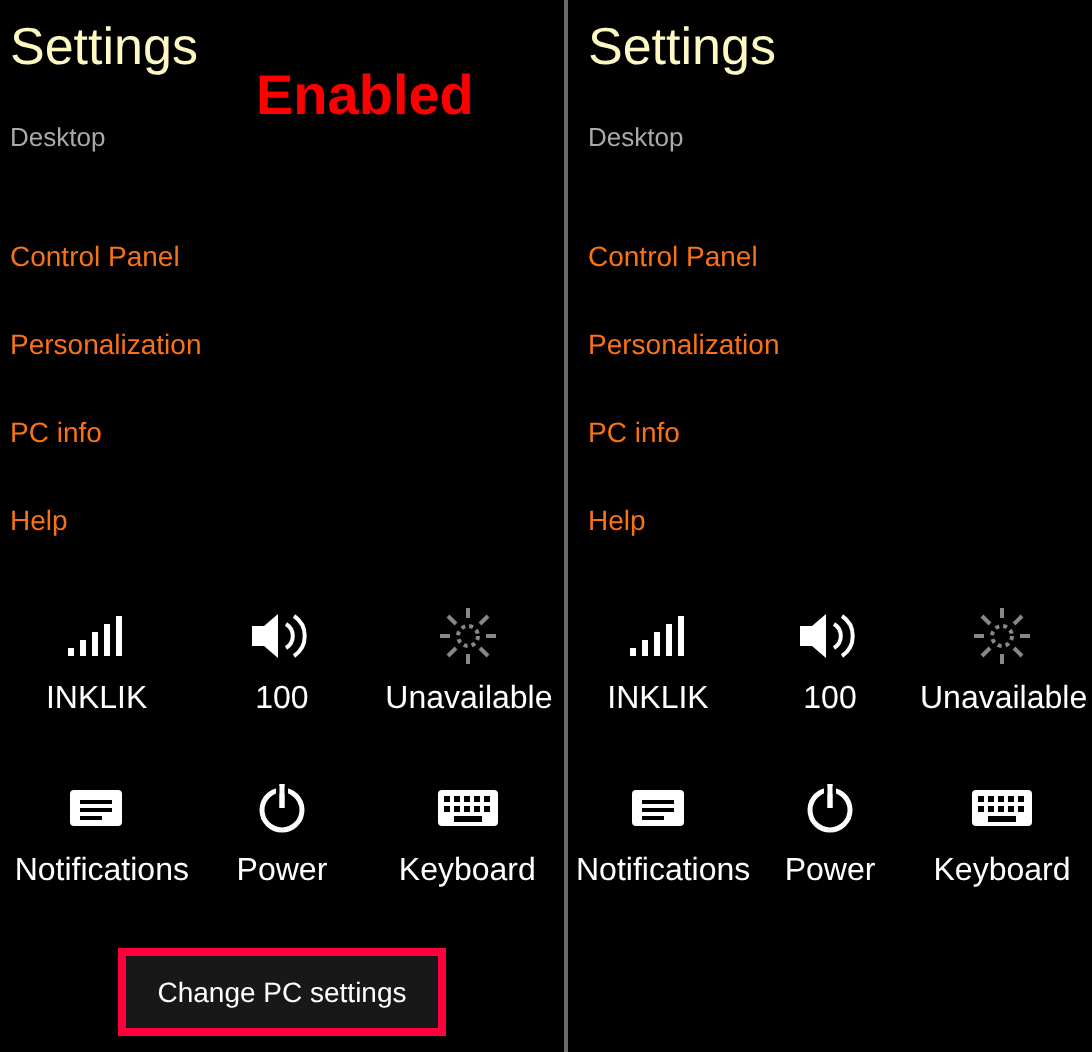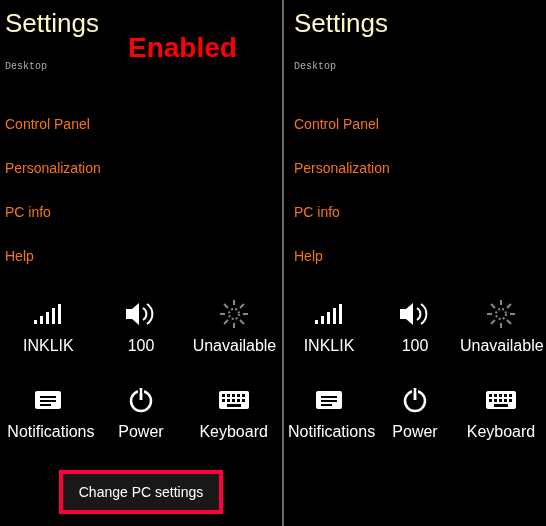--- a/index.html
+++ b/index.html
@@ -25,24 +25,23 @@
     background: #6b6b6b;
     flex-shrink: 0;
   }
   .title {
     font-size: 26px;
     font-weight: 300;
     color: #fef9c3;
     padding: 8px 0 0 5px;
   }
   .subtitle {
-    font-size: 10px;
+    font-size: 13px;
     color: #aaa;
     padding: 22px 0 0 5px;
-    font-family: Liberation Mono, monospace;
   }
   .annot {
     position: absolute;
     font-size: 28px;
     font-weight: 700;
     color: #ff0000;
     top: 32px;
     margin-left: 48px;
   }
   .list {

